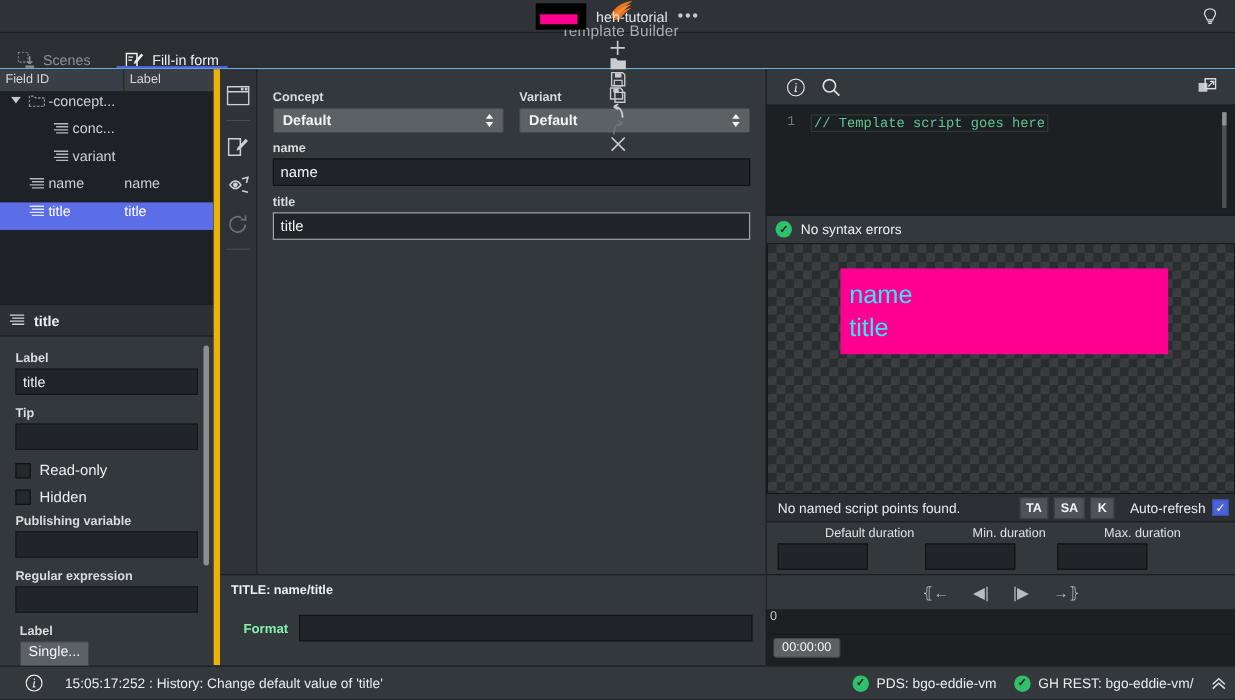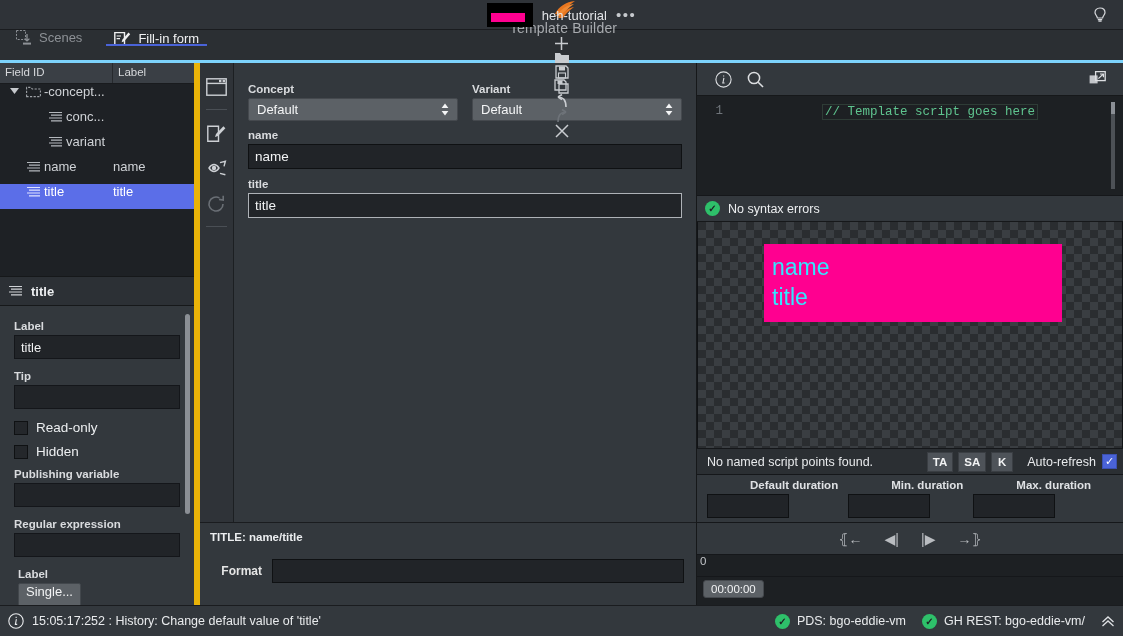--- a/index.html
+++ b/index.html
@@ -43,22 +43,22 @@
   }
   .doc-thumb .bar { width: 34px; height: 9px; background: #ff0090; margin-top: 5px; margin-right: 4px; }
   .doc-name { color: #e2e4e7; font-size: 13px; }
   .doc-more { color: #c6c9cd; font-size: 15px; letter-spacing: 1.5px; line-height: 10px; }
   .tb-right { position: absolute; right: 8px; top: 0; height: 30px; display: flex; align-items: center; }
 
   
   .tabstrip {
     height: 33px; min-height: 33px;
     background: #2b2f33;
-    display: flex; align-items: flex-start;
-    border-bottom: 3px solid #7dd3fc;
+    display: flex; align-items: flex-end;
+    border-bottom: 1px solid #7dd3fc;
   }
   .tab {
     display: flex; align-items: center; gap: 7px;
     padding: 0 16px; position: relative; color: #8d9196; font-size: 13px;
   }
   .tab.active { color: #f0f1f2; }
   .tab.active::after {
     content: ""; position: absolute; left: 8px; right: 8px; bottom: 0;
     height: 2px; background: #4a63d8;
   }
@@ -108,48 +108,48 @@
   .iconstrip { width: 34px; min-width: 34px; background: #2f3338; border-right: 1px solid #1c1f22; padding-top: 6px; }
   .striphr { height: 1px; background: #4a4f55; margin: 4px 6px; }
   .sbtn { height: 36px; display: flex; align-items: center; justify-content: center; color: #cdd0d4; }
   .sbtn.dim { color: #6a6f75; }
   .form { flex: 1; padding: 20px 14px 0 14px; min-width: 0; }
   .row2 { display: flex; gap: 14px; margin-bottom: 8px; align-items: flex-end; }
   .row2 > div { flex: 1; min-width: 0; }
   .bigsel {
     height: 23px; background: #5c6166; border: 1px solid #45494e; border-radius: 2px;
     display: flex; align-items: center; justify-content: space-between;
-    padding: 0 8px; font-size: 13px; color: #f4f5f6;
+    padding: 0 8px; font-size: 13px; color: #f4f5f6; font-weight: bold;
   }
   .txtin {
     height: 25px; background: #212428; border: 1px solid #0f1113;
     display: flex; align-items: center; padding: 0 6px;
     font-size: 13.5px; color: #f2f3f4; margin-bottom: 9px;
   }
   .txtin.focused { border: 1px solid #aeb2b7; }
   .center-bottom { height: 83px; min-height: 83px; background: #33383d; border-top: 1px solid #1a1c1f; padding: 8px 12px 0 10px; }
   .cb-title { font-size: 11.5px; font-weight: bold; color: #eceef0; margin-bottom: 16px; }
   .cb-row { display: flex; align-items: center; gap: 10px; }
-  .cb-row .lab { font-size: 12px; color: #e5e5e5; font-weight: bold; width: 52px; text-align: right; }
+  .cb-row .lab { font-size: 12px; color: #86efac; font-weight: bold; width: 52px; text-align: right; }
   .cb-row .fld { flex: 1; height: 24px; background: #212428; border: 1px solid #0f1113; }
 
   
   .rightcol { width: 426px; min-width: 426px; display: flex; flex-direction: column; background: #1d2023; }
   .editor-toolbar {
     height: 33px; min-height: 33px; background: #33383d;
     display: flex; align-items: center; padding: 0 10px;
     border-bottom: 1px solid #16181a;
   }
   .etb-icon { width: 32px; display: flex; align-items: center; justify-content: center; color: #dcdee1; }
   .editor {
     height: 100px; min-height: 100px; background: #1d2023; display: flex; position: relative;
     border-bottom: 1px solid #15171a;
   }
   .gutter { width: 34px; text-align: right; padding: 8px 8px 0 0; color: #6f747a; font-family: "Liberation Mono", monospace; font-size: 12.5px; }
-  .codearea { flex: 1; padding: 8px 0 0 6px; position: relative; text-align: center; }
+  .codearea { flex: 1; padding: 8px 0 0 6px; position: relative; }
   .codeline {
     color: #5fc48f; font-family: "Liberation Mono", monospace; font-size: 12.5px;
     border: 1px solid #2e3c36; display: inline-block; padding: 0 2px;
   }
   .ed-scroll { position: absolute; right: 8px; top: 6px; bottom: 6px; width: 4px; background: #4d5156; }
   .ed-scroll .thumb { width: 4px; height: 12px; background: #8b8f95; }
   .syntaxbar {
     height: 26px; min-height: 26px; background: #33383d;
     display: flex; align-items: center; gap: 8px; padding-left: 8px;
     border-bottom: 1px solid #16181a; font-size: 12.5px; color: #eceef0;
@@ -183,40 +183,40 @@
   .minibtn {
     min-width: 22px; height: 20px; background: #4e5359; border: 1px solid #3a3e43;
     display: flex; align-items: center; justify-content: center;
     font-size: 11.5px; color: #f1f2f3; padding: 0 5px; font-weight: bold;
   }
   .chk-blue {
     width: 15px; height: 15px; background: #4a63d8; border: 1px solid #3b50b0;
     display: flex; align-items: center; justify-content: center; color: #fff; font-size: 11px;
   }
   .durbar { height: 48px; min-height: 48px; background: #33383d; display: flex; gap: 10px; padding: 4px 0 0 10px; border-bottom: 1px solid #15171a; }
-  .durcell .dl { font-size: 11.5px; color: #dfe1e4; font-weight: bold; margin-bottom: 3px; padding-left: 43px; }
+  .durcell .dl { font-size: 11.5px; color: #dfe1e4; font-weight: normal; margin-bottom: 3px; padding-left: 43px; }
   .durcell .df { width: 82px; height: 24px; background: #212428; border: 1px solid #0f1113; }
   .transport {
     height: 32px; min-height: 32px; background: #33383d;
     display: flex; align-items: center; justify-content: center; gap: 22px;
     border-bottom: 1px solid #15171a; color: #b9bcc0; font-size: 14px;
   }
   .tl-ruler { height: 22px; min-height: 22px; background: #1d2023; border-bottom: 1px solid #15171a; padding-left: 3px; font-size: 11.5px; color: #c2c5c9; }
   .tl-track { flex: 0 0 28px; background: #1d2023; padding: 3px 0 0 6px; }
   .tcode {
     display: inline-flex; align-items: center; height: 18px; padding: 0 7px;
     background: #5c6166; border: 1px solid #44484d; border-radius: 3px;
     font-size: 11.5px; color: #f2f3f4;
   }
 
   
   .statusbar {
     height: 31px; min-height: 31px; background: #33383d;
-    display: flex; align-items: center; padding: 0 8px 0 8px;
-    border-top: 1px solid #1a1c1f; gap: 8px; font-size: 12.5px; color: #e9ebed;
+    display: flex; align-items: center; padding: 0 8px 0 23px;
+    border-top: 1px solid #1a1c1f; gap: 20px; font-size: 12.5px; color: #e9ebed;
   }
   .sb-right { margin-left: auto; display: flex; align-items: center; gap: 16px; }
   .sb-item { display: flex; align-items: center; gap: 7px; }
   svg { display: block; }
 </style>
 </head>
 <body>
 
 <div class="app">
 

